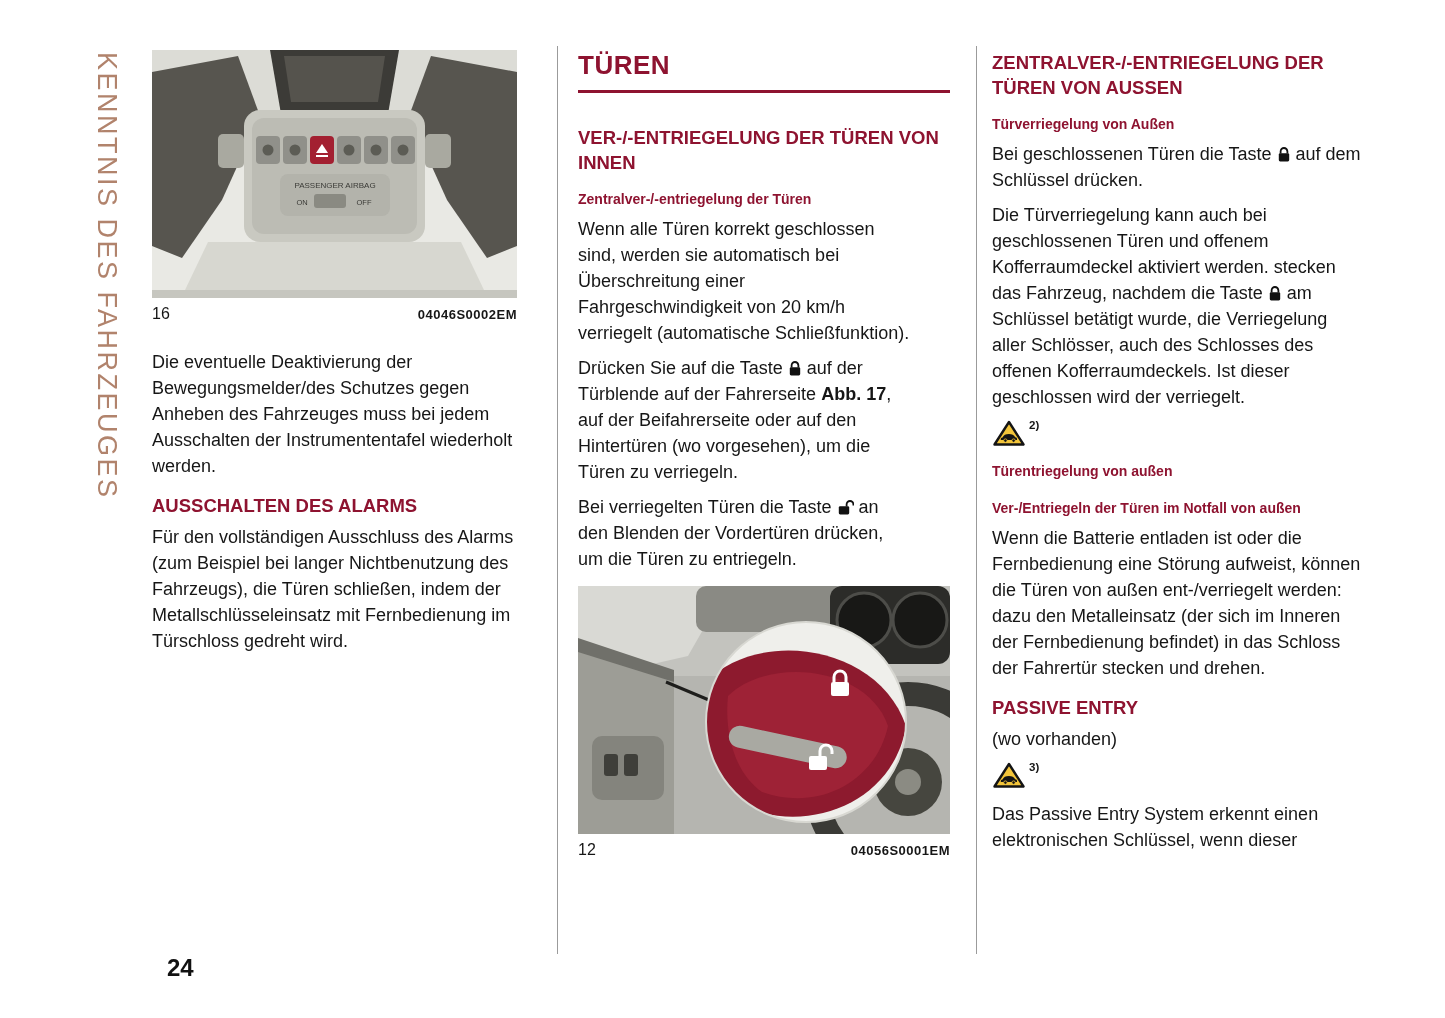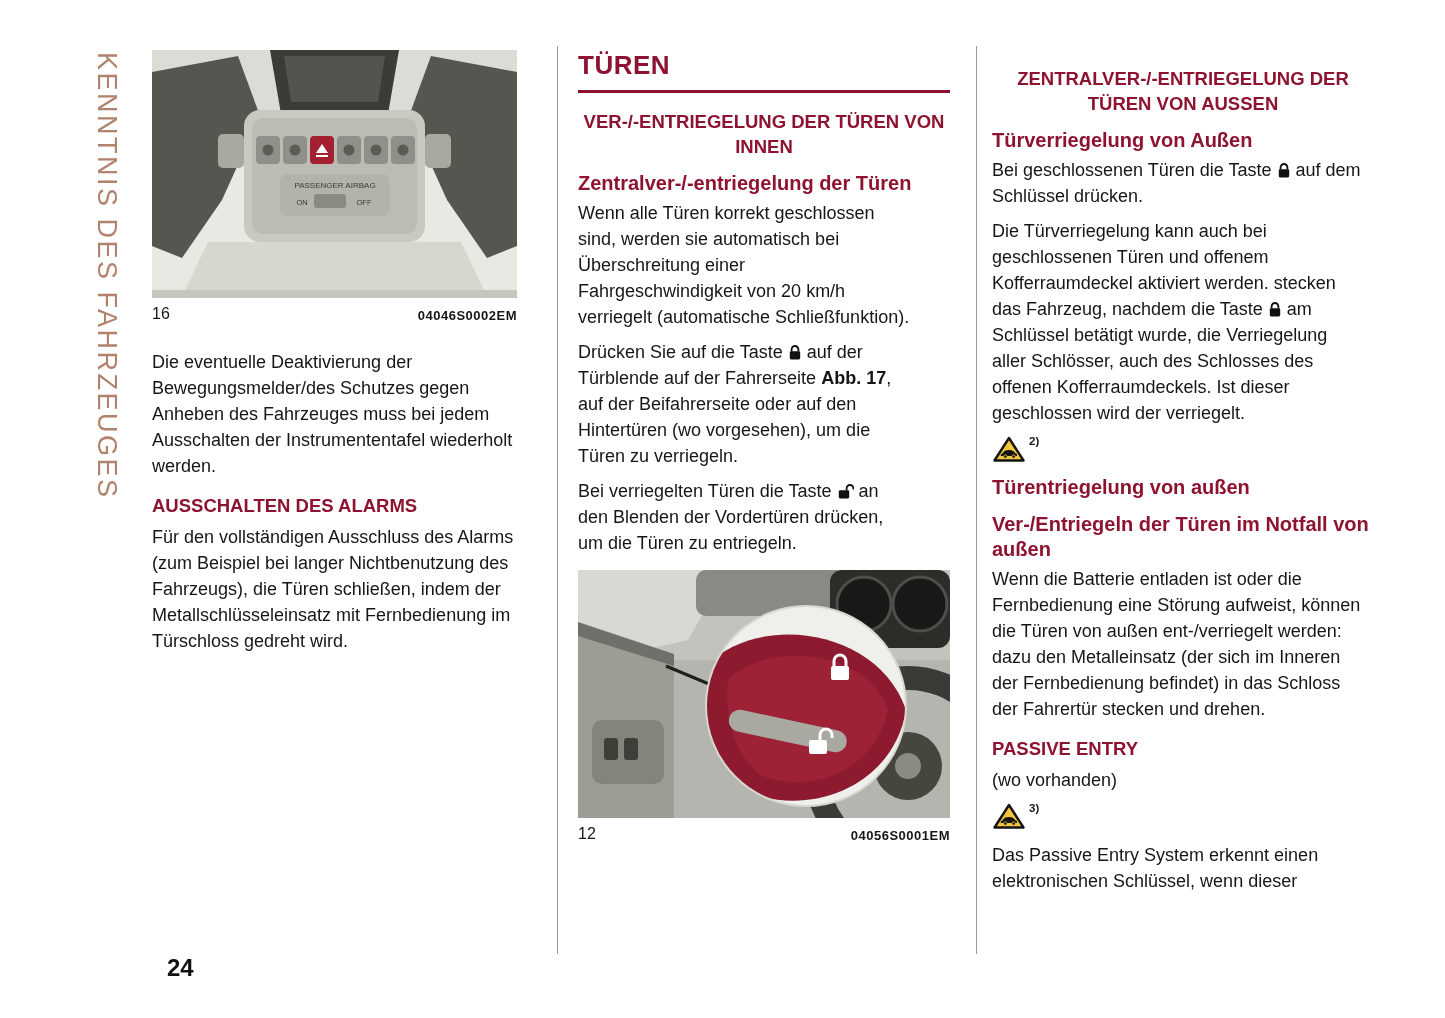--- a/index.html
+++ b/index.html
@@ -20,27 +20,27 @@
   .col { position:absolute; top:50px; }
   .col-left  { left:152px; width:365px; }
   .col-mid   { left:578px; width:372px; }
   .col-right { left:992px; width:382px; }
 
   p { margin:0 0 9px 0; font-size:18px; line-height:26px; }
   .col-mid p { max-width:334px; }
   .col-right p { max-width:372px; }
 
   .h-caps { color:#8e1330; font-weight:bold; font-size:18.5px; line-height:25px; margin:14px 0 6px 0; }
-  .h-caps.first { margin-top:16px;text-align:center; }
-  .h-sub  { color:#8e1330; font-weight:bold; font-size:20px; line-height:25px; margin:12px 0 4px 0; }
+  .h-caps.first { margin-top:0; }
+  .h-sub  { color:#8e1330; font-weight:bold; font-size:14px; line-height:25px; margin:12px 0 4px 0; }
   .title  { color:#8e1330; font-size:26px; font-weight:bold; letter-spacing:0.5px;
-            border-bottom:3px solid #8e1330; padding-bottom:9px; margin:0 0 16px 0; }
+            border-bottom:3px solid #8e1330; padding-bottom:9px; margin:0 0 32px 0; }
 
   .figure { display:block; }
-  .figcap { display:flex; justify-content:space-between; align-items:flex-end; margin:7px 0 0 0; }
+  .figcap { display:flex; justify-content:space-between; align-items:center; margin:7px 0 0 0; }
   .fignum { font-size:16px; color:#161616; }
   .figcode { font-size:13px; font-weight:bold; letter-spacing:0.5px; color:#161616; }
   .fig-gap { margin-top:26px; }
   .fig17 { margin-top:14px; }
 
   .lock { display:inline-block; vertical-align:-2px; margin:0 5px; }
   .warn-row { display:flex; align-items:flex-start; gap:3px; margin:10px 0 12px 0; }
   .warn-ref { font-size:11.5px; font-weight:bold; margin-top:-1px; }
 
   .pagenum { position:absolute; left:167px; top:954px; font-size:24px; font-weight:bold; color:#111;text-align:right; }

